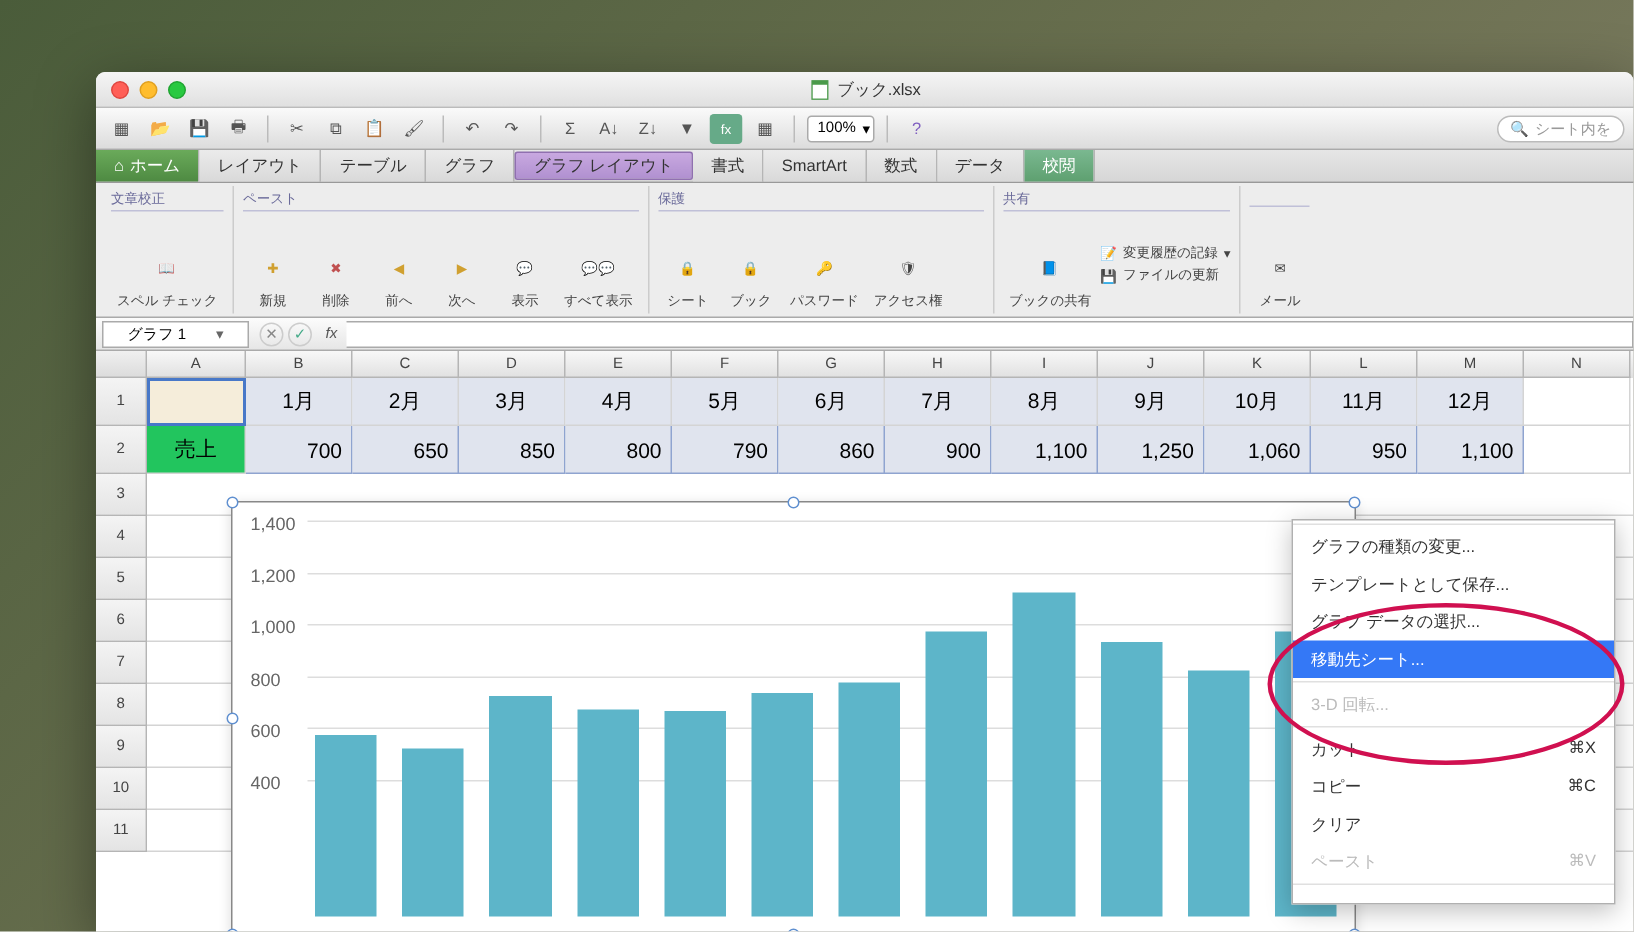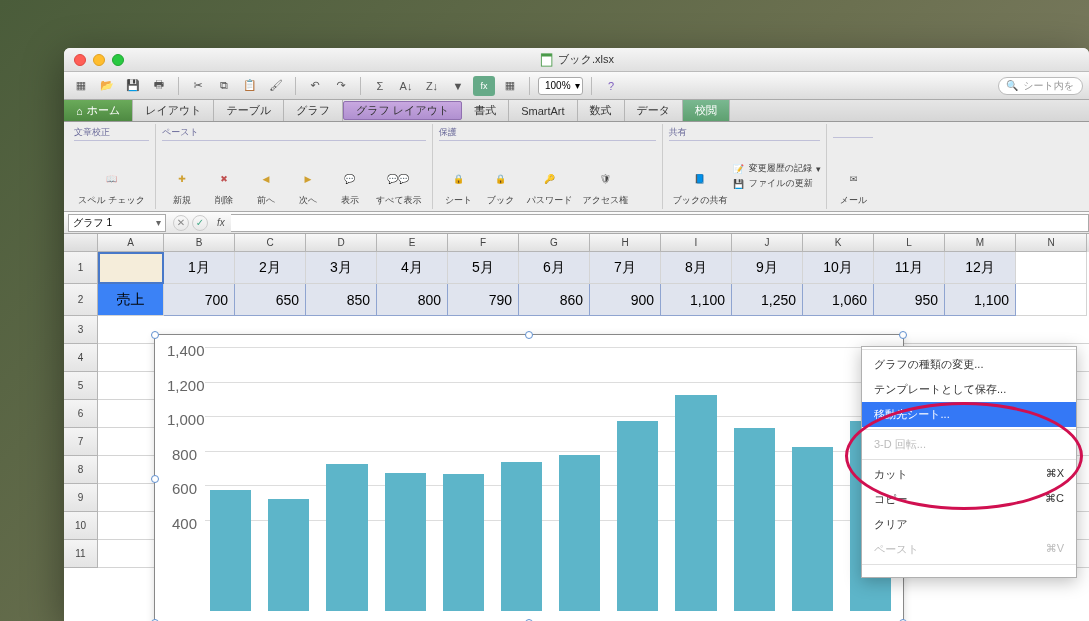--- a/index.html
+++ b/index.html
@@ -27,21 +27,21 @@
   .tab.active{background:linear-gradient(#7ab890,#5ea070);color:#fff;}
   .ribbon { height:90px; background:#ededed; border-bottom:1px solid #aaa; display:flex; padding:2px 4px; }
   .rgroup { border-right:1px solid #ccc; padding:2px 6px 0; display:flex; flex-direction:column; position:relative;}
   .rgroup .glabel { font-size:9px; color:#6a6a9a; border-bottom:1px solid #c0c0d8; margin-bottom:2px; padding-bottom:1px;}
   .rbody { flex:1; display:flex; align-items:center; gap:2px; }
   .rbtn { display:flex; flex-direction:column; align-items:center; justify-content:flex-end; gap:2px; padding:2px 4px; min-width:40px; height:100%; font-size:9px; color:#444; text-align:center;}
   .rbtn .ic { width:26px; height:26px; display:flex; align-items:center; justify-content:center; }
   .smallcol{display:flex;flex-direction:column;gap:2px;font-size:9px;color:#444;}
   .smallrow{display:flex;align-items:center;gap:4px;white-space:nowrap;}
   .fbar { height:22px; background:linear-gradient(#fcfcfc,#e6e6e6); border-bottom:1px solid #aaa; display:flex; align-items:center; }
-  .namebox { width:98px; height:18px; border:1px solid #aaa; background:#fff; margin:0 4px; display:flex; align-items:center; padding:0 4px; font-size:10px; justify-content:space-between;}
+  .namebox { width:98px; height:18px; border:1px solid #aaa; background:#fff; margin:0 4px; display:flex; align-items:center; padding:0 16px; font-size:10px; justify-content:space-between;}
   .namebox .dd{color:#666;}
   .fbtns{display:flex;gap:3px;padding:0 3px;}
   .fbtns span{width:16px;height:16px;display:flex;align-items:center;justify-content:center;color:#888;border:1px solid #ccc;border-radius:8px;font-size:10px;}
   .fbtns .x{color:#888;}
   .fbtns .chk{color:#4a8;}
   .fx{font-style:italic;font-size:10px;color:#555;padding:0 6px;}
   .finput{flex:1;height:18px;border:1px solid #aaa;border-left:none;background:#fff;}
   .grid { position:relative; background:#fff; height:calc(100% - 186px); overflow:hidden;}
   .colheads { display:flex; height:18px; background:linear-gradient(#f8f8f8,#e0e0e0);}
   .corner{width:34px;border-right:1px solid #b5b5b5;border-bottom:1px solid #b5b5b5;background:linear-gradient(#f0f0f0,#dcdcdc);}
@@ -53,21 +53,21 @@
   .cell { border-right:1px solid #d4d4d4; border-bottom:1px solid #d4d4d4; padding:0 6px; display:flex; align-items:center; justify-content:flex-end; font-size:14px; }
   .cell.sel{background:#e0e4ee;border-right:1px solid #8fa4d0;border-bottom:1px solid #8fa4d0;padding-left:20px;}
   .cell.hd{justify-content:center;background:#e0e4ee;}
   .cell.a1{background:#f5edda;border:2px solid #4878c8;justify-content:center;}
   .cell.lab{justify-content:center;}
   .chartbox { position:absolute; left:90px; top:100px; width:750px; height:290px; background:#fff; border:1px solid #888; box-shadow:0 2px 8px rgba(0,0,0,0.15);}
   .handle{position:absolute;width:8px;height:8px;background:#fff;border:1px solid #6090d0;border-radius:50%;}
   .h-tl{left:-4px;top:-4px;} .h-tr{right:-4px;top:-4px;} .h-bl{left:-4px;bottom:-4px;} .h-br{right:-4px;bottom:-4px;}
   .h-t{left:50%;top:-4px;margin-left:-4px;} .h-b{left:50%;bottom:-4px;margin-left:-4px;}
   .h-l{left:-4px;top:50%;margin-top:-4px;} .h-r{right:-4px;top:50%;margin-top:-4px;}
-  .ylab{position:absolute;left:12px;font-size:15px;color:#666;text-align:right;width:30px;}
+  .ylab{position:absolute;left:12px;font-size:12px;color:#666;width:30px;}
   .gridline{position:absolute;left:50px;right:12px;height:1px;background:#ddd;}
   .bars{position:absolute;left:55px;right:12px;bottom:12px;top:12px;display:flex;align-items:flex-end;gap:2.5%;}
   .bar{flex:1;background:#5db5c9;}
   .ctx { position:absolute; right:12px; top:298px; width:216px; background:#fff; border:1px solid #b0b0b0; box-shadow:0 4px 16px rgba(0,0,0,0.25); font-size:11px; z-index:100;}
   .ctx .mi { padding:5px 12px; display:flex; justify-content:space-between; color:#333; }
   .ctx .mi.sel { background:#3478f6; color:#fff; }
   .ctx .mi.dis { color:#bbb; }
   .ctx .sep { height:1px; background:#e0e0e0; margin:2px 0; }
   .ellipse{position:absolute;right:6px;top:354px;width:238px;height:108px;border:3px solid #d01050;border-radius:50%;pointer-events:none;z-index:101;}
   
@@ -266,21 +266,21 @@
         <div class="cell hd cW">7月</div>
         <div class="cell hd cW">8月</div>
         <div class="cell hd cW">9月</div>
         <div class="cell hd cW">10月</div>
         <div class="cell hd cW">11月</div>
         <div class="cell hd cW">12月</div>
         <div class="cell cW"></div>
       </div>
       <div class="row">
         <div class="rh">2</div>
-        <div class="cell lab cA" style="background:#3b82f6;text-align:center;">売上</div>
+        <div class="cell lab cA" style="background:#22c55e;text-align:center;">売上</div>
         <div class="cell sel cW">700</div>
         <div class="cell sel cW">650</div>
         <div class="cell sel cW">850</div>
         <div class="cell sel cW">800</div>
         <div class="cell sel cW">790</div>
         <div class="cell sel cW">860</div>
         <div class="cell sel cW">900</div>
         <div class="cell sel cW">1,100</div>
         <div class="cell sel cW">1,250</div>
         <div class="cell sel cW">1,060</div>
@@ -367,20 +367,23 @@
   </div>
 
   <div class="ctx">
     <div class="sep"></div>
     <div class="mi">
         <span>グラフの種類の変更...</span>
       </div>
     <div class="mi">
         <span>テンプレートとして保存...</span>
       </div>
+    <div class="mi">
+        <span>グラフ データの選択...</span>
+      </div>
     <div class="mi sel">
         <span>移動先シート...</span>
       </div>
     <div class="sep"></div>
     <div class="mi dis">
         <span>3-D 回転...</span>
       </div>
     <div class="sep"></div>
     <div class="mi">
         <span>カット</span>

